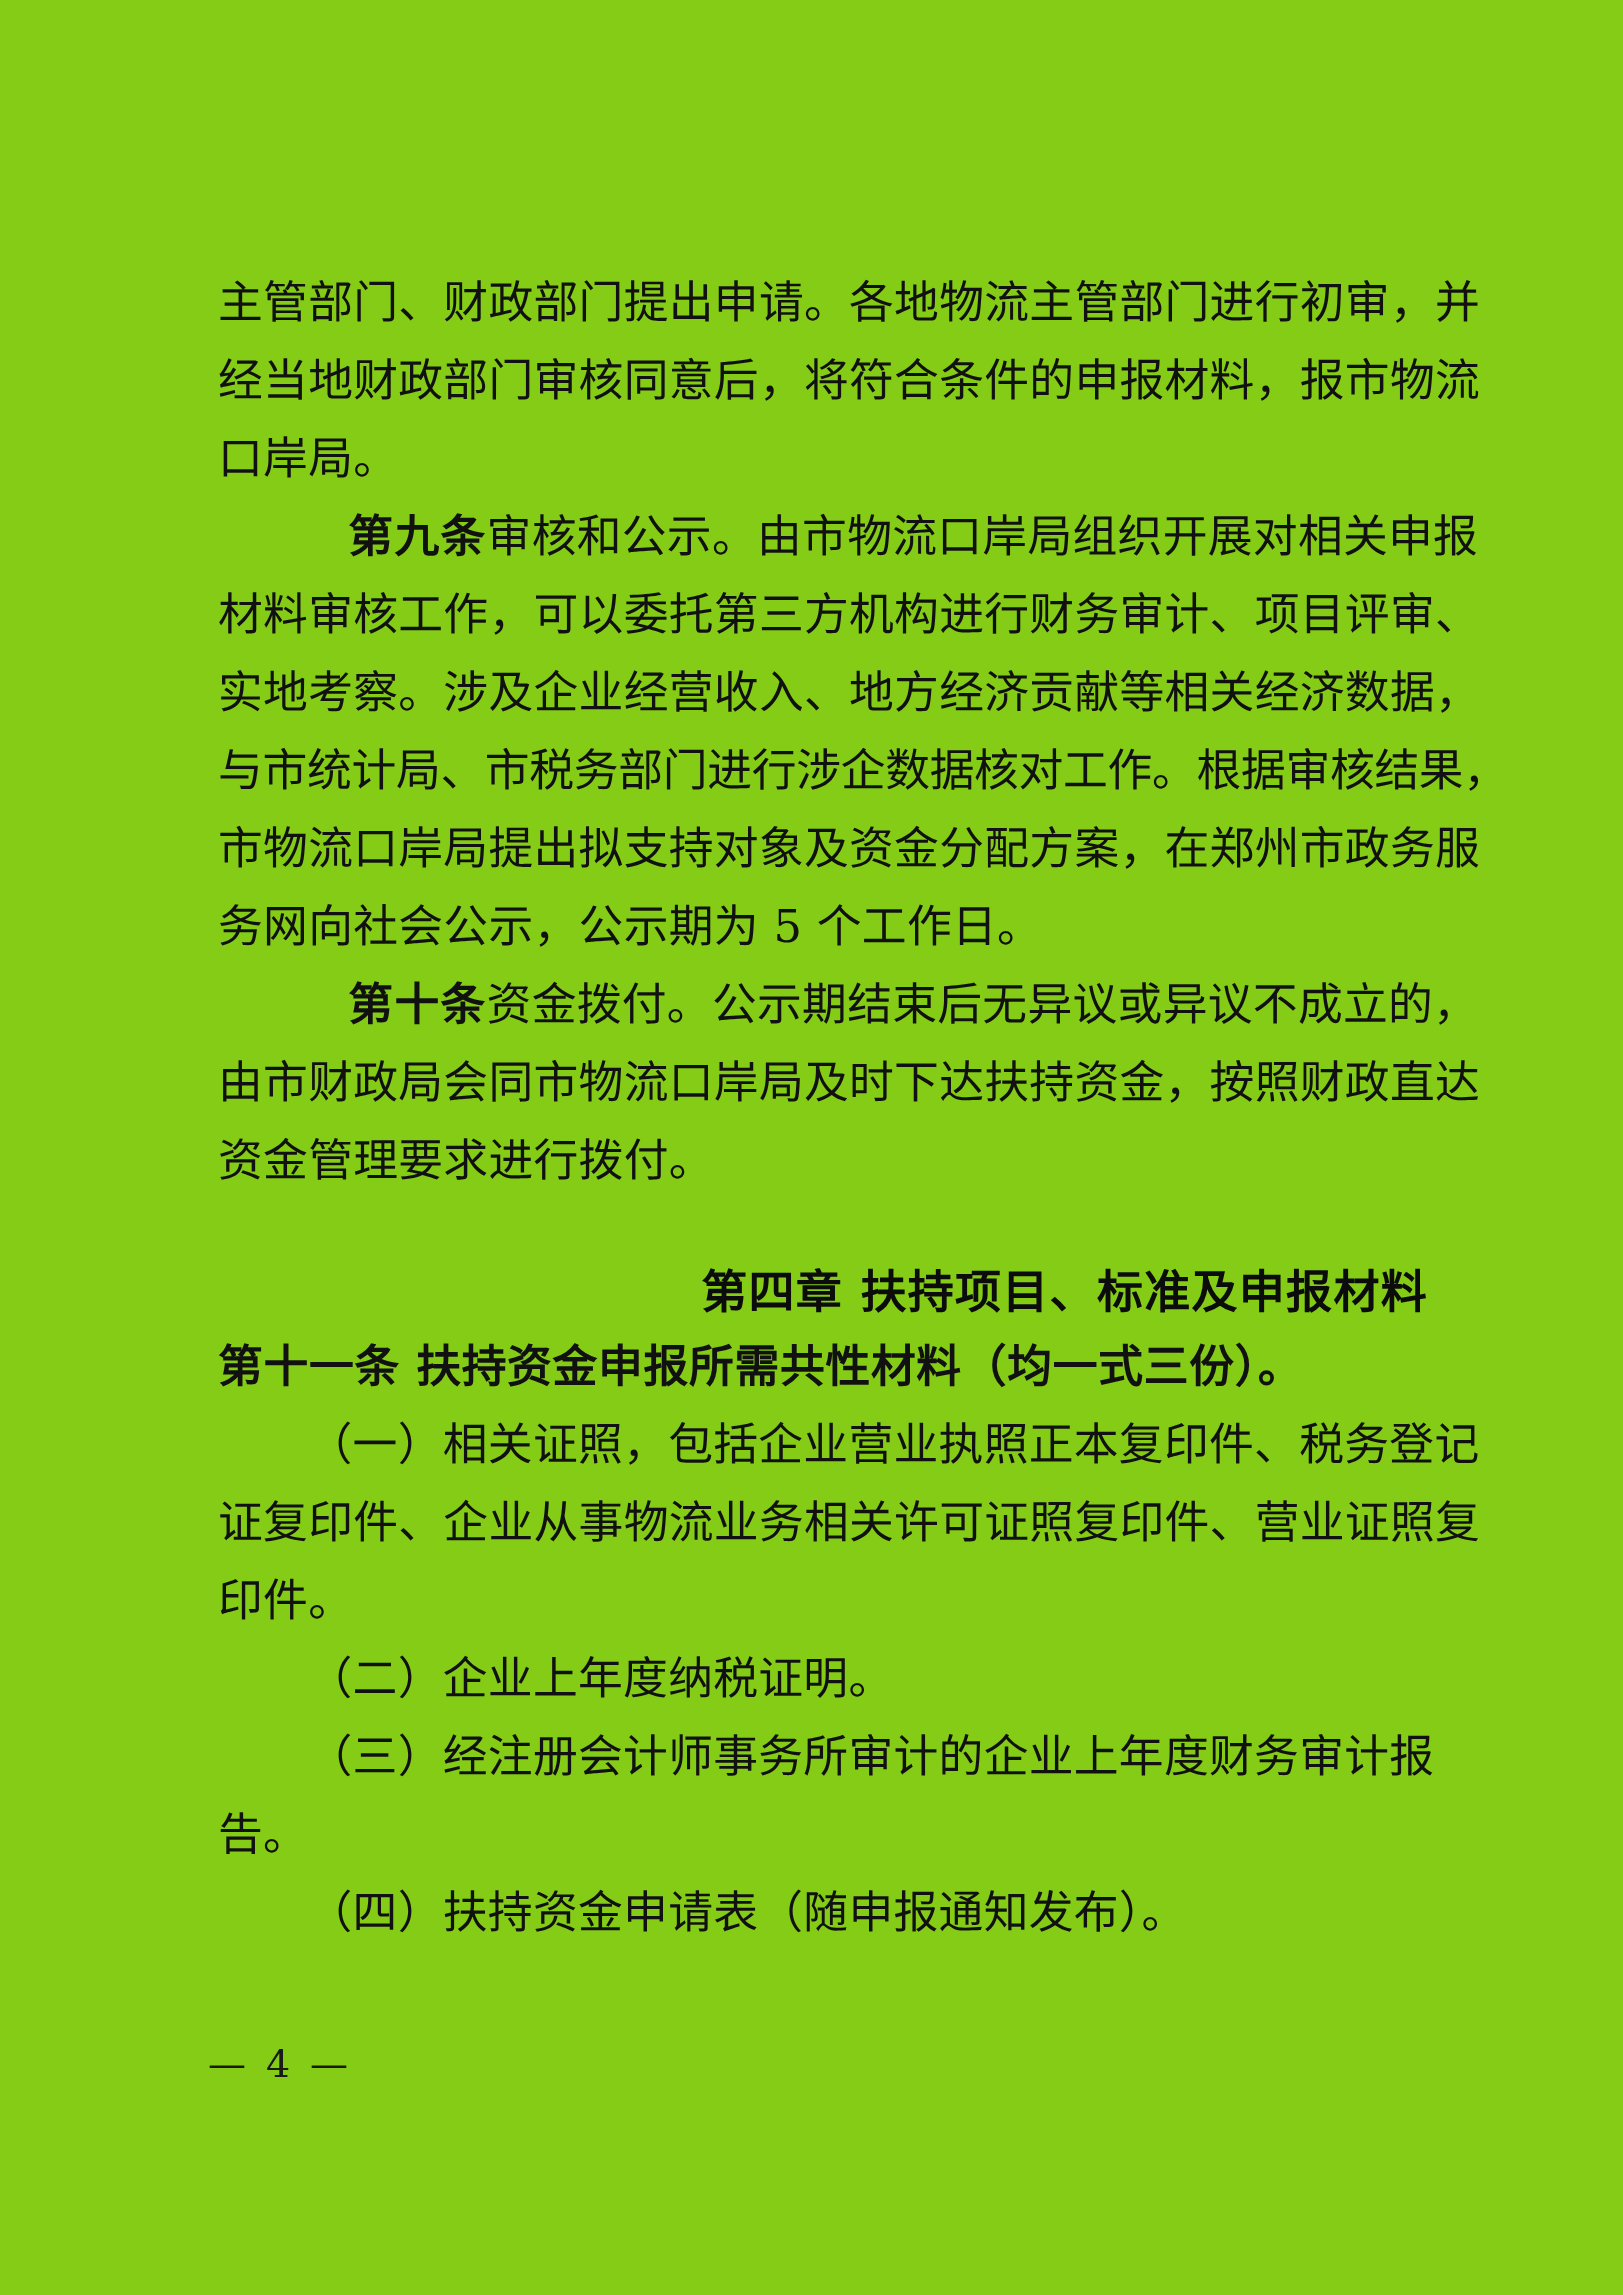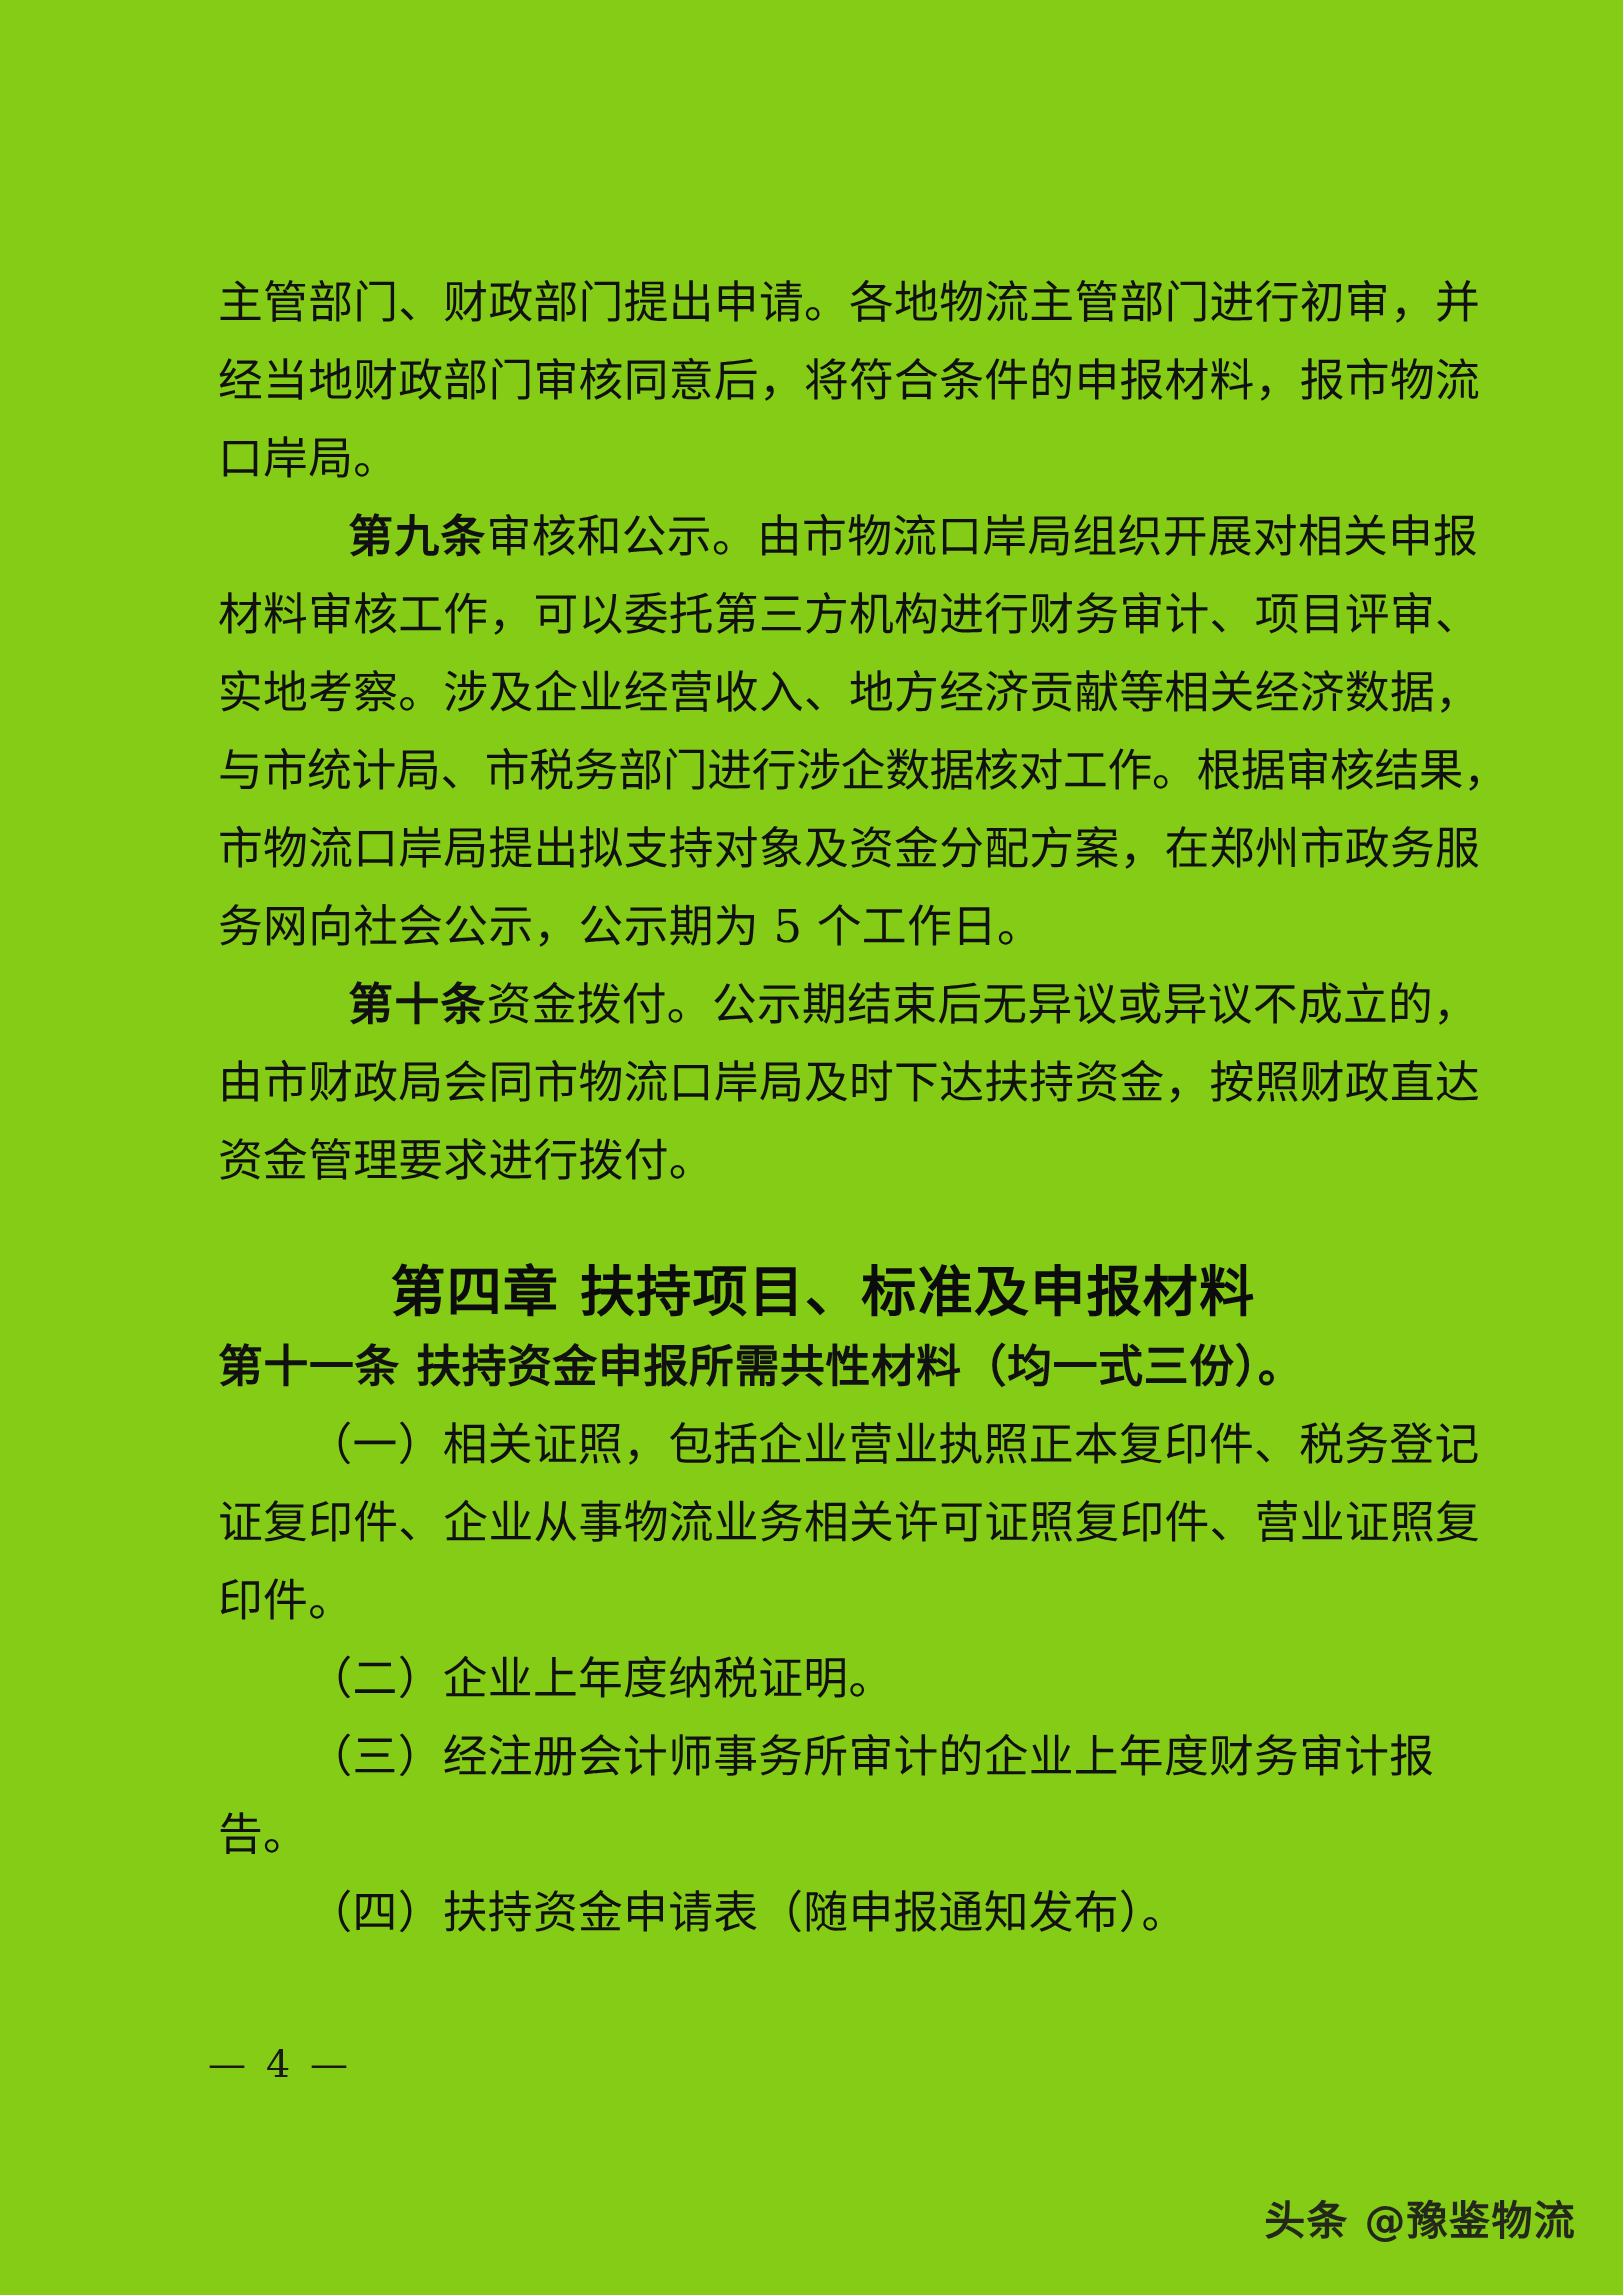--- a/index.html
+++ b/index.html
@@ -45,23 +45,23 @@
   .line.bold-line {
     font-weight: 700;
     letter-spacing: 0.7px;
   }
   .spacer-lg { height: 56px; }
 
   
   .chapter-heading {
     font-family: "DejaVu Sans", "Liberation Sans", sans-serif;
     font-weight: 700;
-    font-size: 55px;
+    font-size: 46px;
     line-height: 72px;
-    text-align: center;
+    text-align: right;
     color: #0c0c0c;
     letter-spacing: 1.3px;
     white-space: pre;
   }
 
   
   #page-number {
     position: absolute;
     left: 0;
     top: 2042px;
@@ -126,16 +126,15 @@
 
     <div class="line indent2">（三）经注册会计师事务所审计的企业上年度财务审计报</div>
     <div class="line">告。</div>
 
     <div class="line indent2">（四）扶持资金申请表（随申报通知发布）。</div>
 
   </div>
 
   <div id="page-number">— 4 —</div>
 
-  <div id="watermark">头条 @豫鉴物流</div>
 
 </div>
 
 
 </body></html>

